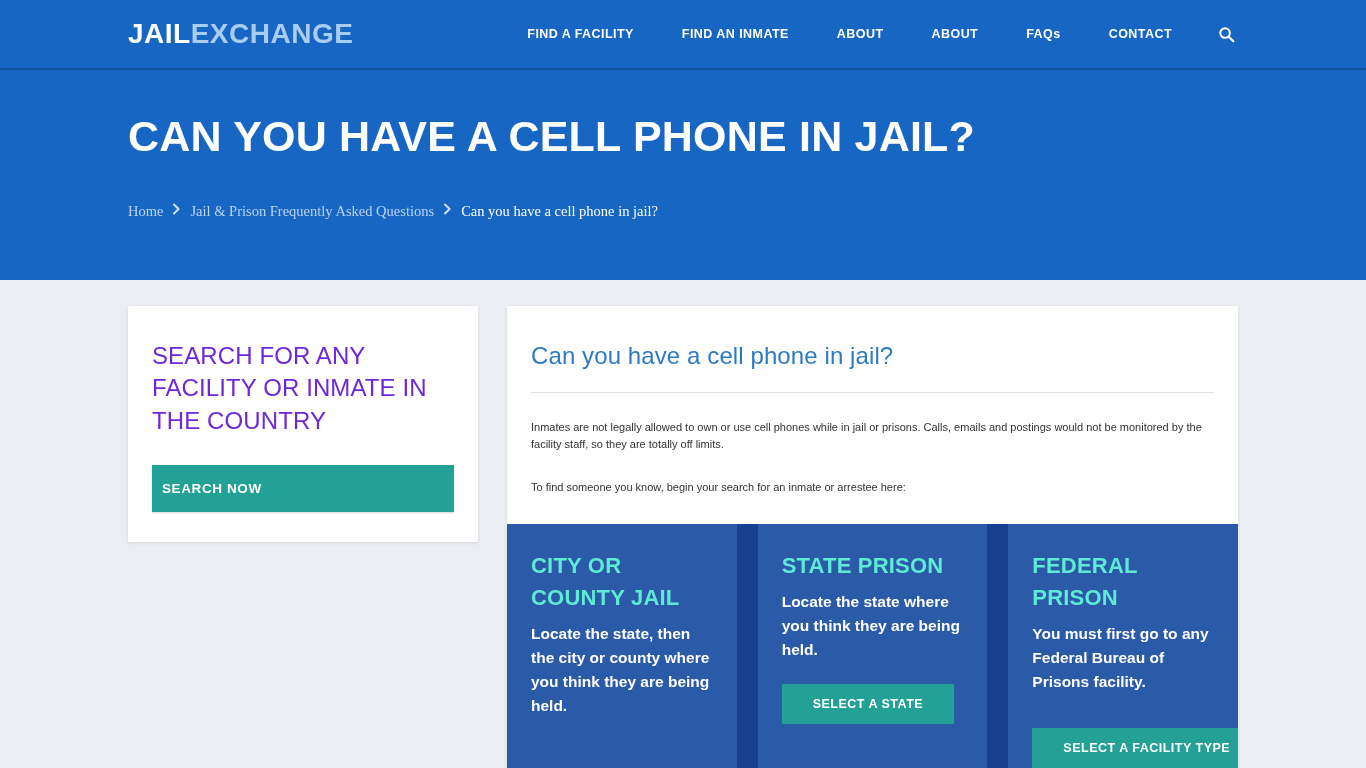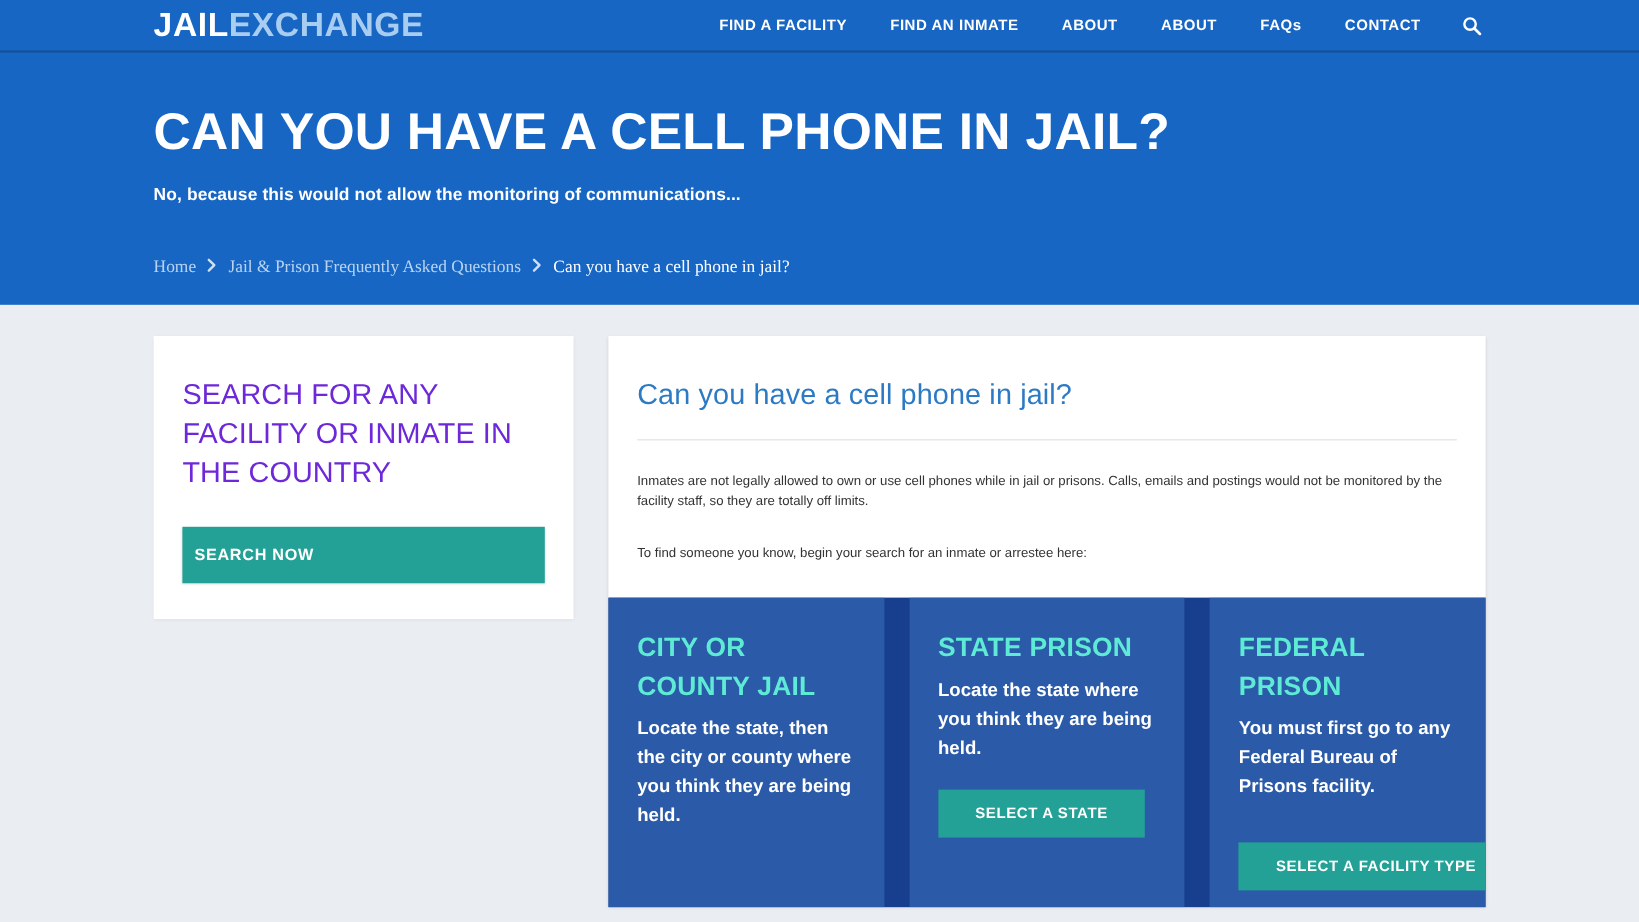--- a/index.html
+++ b/index.html
@@ -12,21 +12,21 @@
     height: 768px;
     overflow: hidden;
     background: #eaedf1;
     font-family: "Liberation Sans", sans-serif;
     -webkit-font-smoothing: antialiased;
   }
 
   
   .navbar {
     position: relative;
-    height: 44px;
+    height: 70px;
     background: #1766c4;
     border-bottom: 2px solid #11529e;
     box-sizing: border-box;
   }
   .nav-inner {
     position: relative;
     height: 100%;
     max-width: 1366px;
     padding: 0 128px;
     box-sizing: border-box;
@@ -42,21 +42,21 @@
     white-space: nowrap;
     font-family: "Liberation Sans", sans-serif;
   }
   .logo .logo-jail { color: #ffffff; }
   .logo .logo-exchange { color: #a8cdf0; }
 
   .nav-links {
     margin-left: auto;
     display: flex;
     align-items: center;
-    gap: 4px;
+    gap: 16px;
   }
   .nav-link {
     color: #ffffff;
     font-size: 12.5px;
     font-weight: bold;
     letter-spacing: 0.45px;
     text-decoration: none;
     padding: 0 16px;
     white-space: nowrap;
     cursor: pointer;
@@ -278,21 +278,20 @@
           <line x1="12.6" y1="12.6" x2="18" y2="18" stroke="#ffffff" stroke-width="2.6" stroke-linecap="round"></line>
         </svg>
       </button>
     </nav>
 
   </div>
 </div>
 
 <section class="hero">
   <h1 class="hero-title">CAN YOU HAVE A CELL PHONE IN JAIL?</h1>
-  <p class="hero-sub">No, because this would not allow the monitoring of communications...</p>
 
   <div class="breadcrumb">
     <a class="crumb" href="#">Home</a>
     <span class="crumb-sep">
       <svg width="9" height="12" viewBox="0 0 9 12" aria-hidden="true">
         <path d="M2 1.5 L6.6 6 L2 10.5" stroke="#cfe0f5" stroke-width="2" fill="none" stroke-linecap="round" stroke-linejoin="round"></path>
       </svg>
     </span>
     <a class="crumb" href="#">Jail &amp; Prison Frequently Asked Questions</a>
     <span class="crumb-sep">

